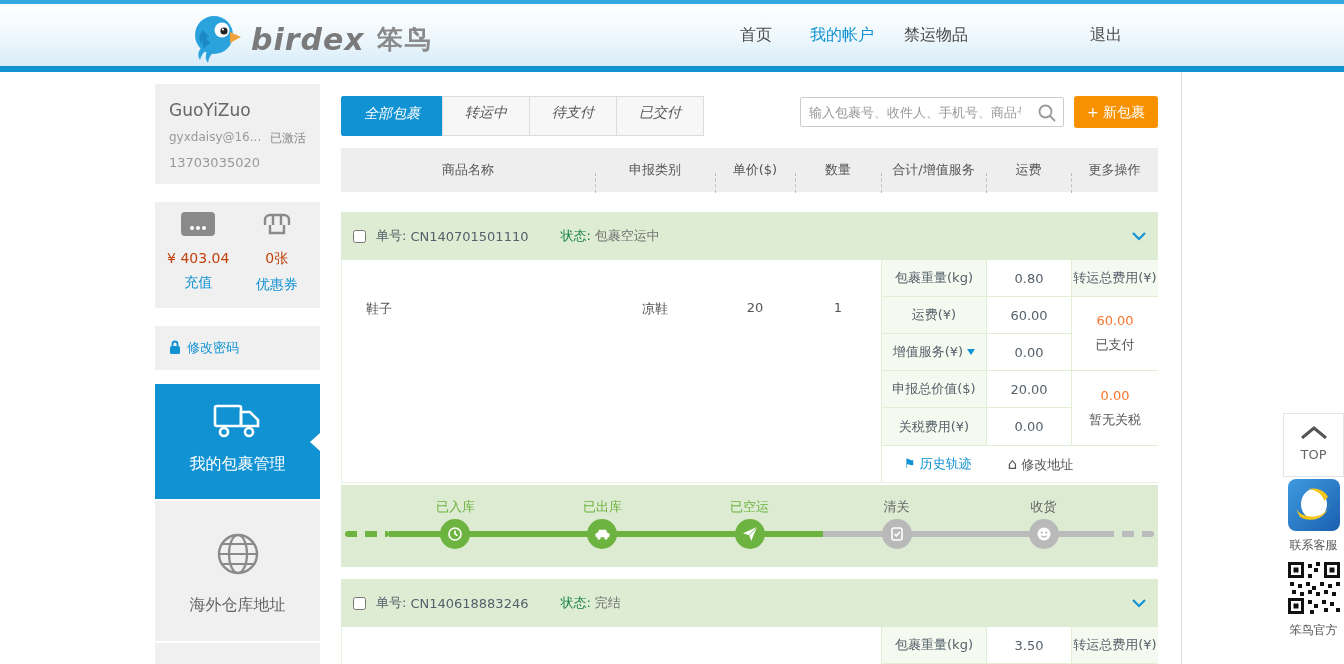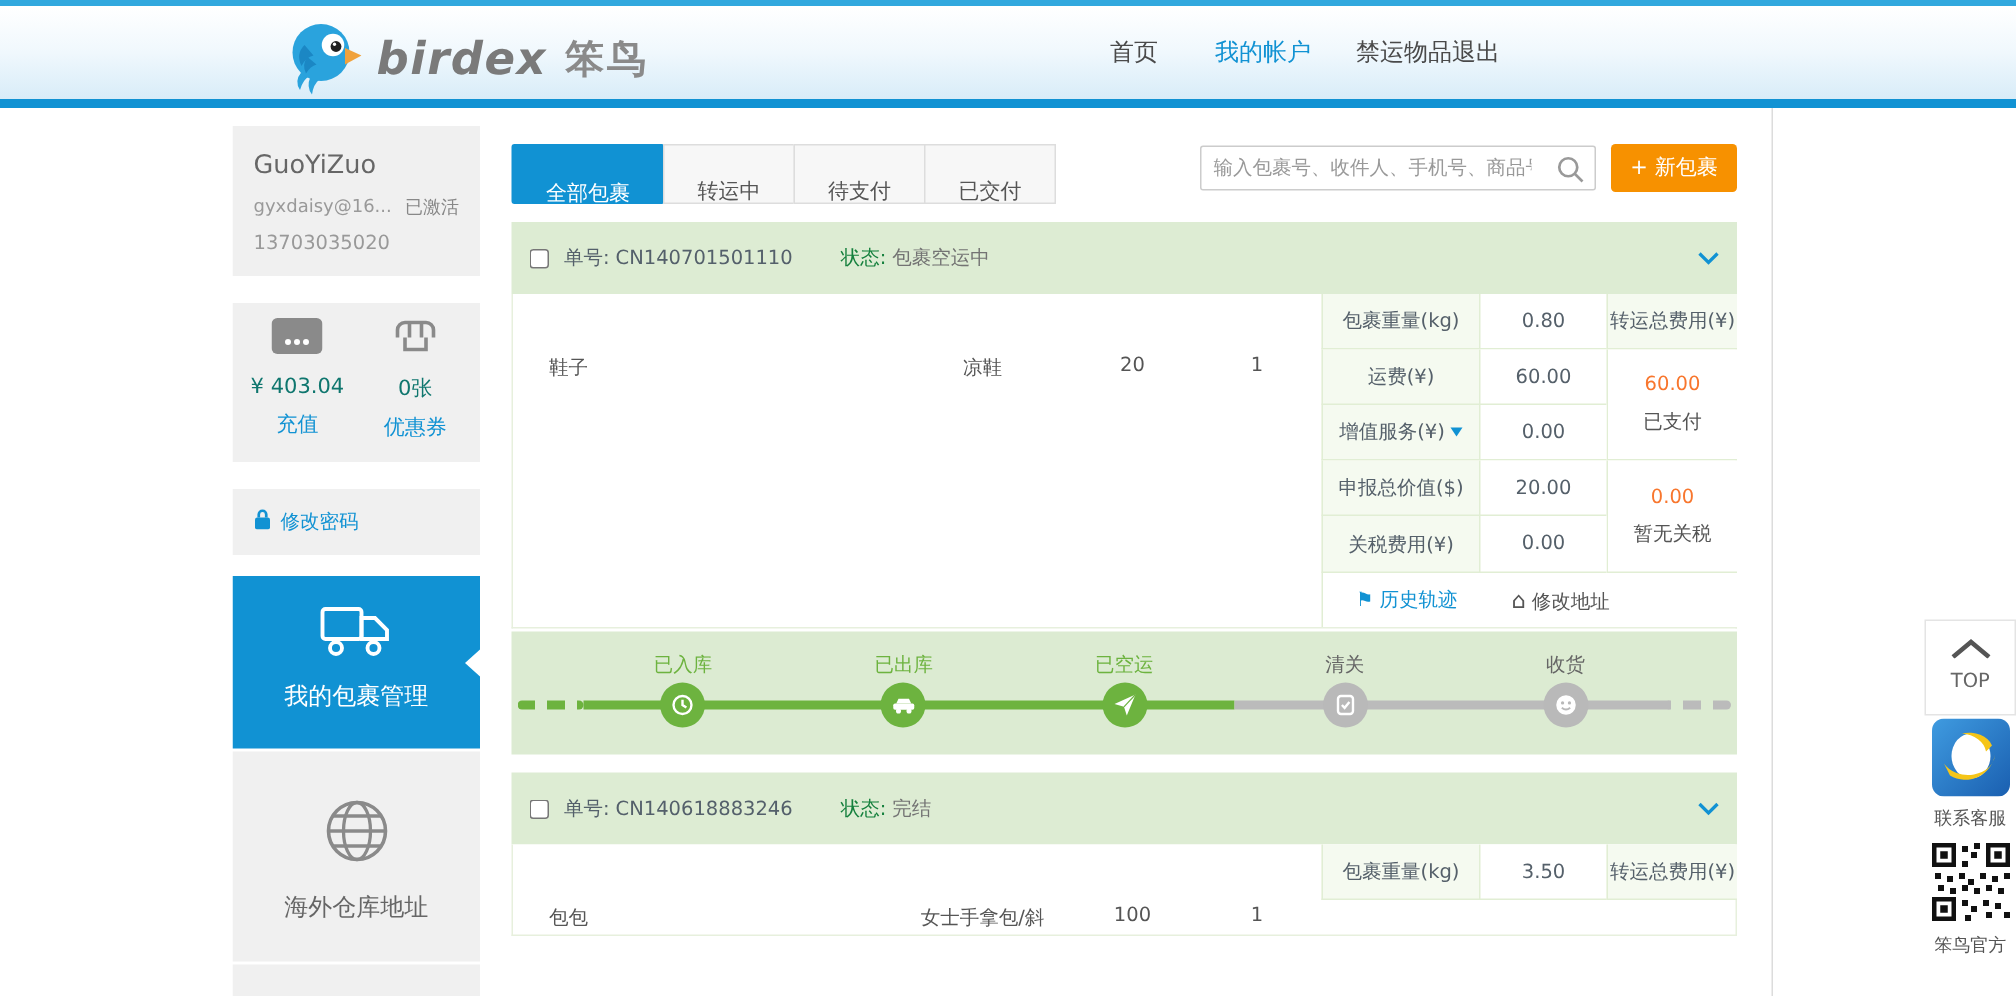--- a/index.html
+++ b/index.html
@@ -12,47 +12,47 @@
   .header { position:absolute; left:0; top:4px; width:100%; height:62px;
             background:linear-gradient(180deg,#ffffff 0%,#f0f8fd 50%,#d8ecf8 100%); }
   .headerbar { position:absolute; left:0; top:66px; width:100%; height:6px; background:#1192d3; }
   .logo { position:absolute; left:193px; top:6px; display:flex; align-items:center; }
   .logo-text { font-size:30px; font-weight:bold; color:#7a7a7a; letter-spacing:1px; margin-left:10px;font-style:italic; }
   .logo-cn { font-size:26px; font-weight:bold; color:#8a8a8a; margin-left:12px; letter-spacing:2px; }
   .nav { position:absolute; left:740px; top:0; height:62px; display:flex; align-items:center; font-size:16px; color:#4a4a4a; }
   .nav span { cursor:pointer; }
   .nav .n0 { margin-right:38px; }
   .nav .n1 { margin-right:30px; color:#1192d3; }
-  .nav .n2 { }
+  .nav .n2 { margin-right:122px; }
 
   
   .sidebar { position:absolute; left:155px; top:84px; width:165px; bottom:0; overflow:hidden; }
   .side-sec { background:#f0f0f0; margin-bottom:18px; }
   .user-sec { padding:16px 14px 14px; }
   .user-name { font-size:17px; color:#666; }
   .user-row { display:flex; margin-top:10px; font-size:12px; color:#999; }
   .user-status { margin-left:auto; color:#888; }
   .user-phone { margin-top:8px; font-size:13px; color:#999; }
   .wallet { display:flex; padding:10px 4px 14px; text-align:center; }
   .wallet-col { flex:1; }
-  .wallet-val { font-size:14px; color:#0f766e; margin-top:8px; }
+  .wallet-val { font-size:14px; color:#c2410c; margin-top:8px; }
   .wallet-link { font-size:14px; color:#1192d3; margin-top:8px; cursor:pointer; }
   .pwd-sec { padding:13px 14px; font-size:13px; color:#1192d3; display:flex; align-items:center; gap:6px; margin-bottom:14px; cursor:pointer; }
   .menu-item { background:#f0f0f0; color:#666; height:140px; display:flex; flex-direction:column; align-items:center; padding-top:30px; gap:14px; font-size:16px; margin-bottom:2px; cursor:pointer; }
   .menu-item.active { background:#1192d3; color:#fff; height:115px; padding-top:18px; gap:10px; position:relative; }
   .menu-item.active::after { content:""; position:absolute; right:0; top:50%; transform:translateY(-50%);
       border-top:9px solid transparent; border-bottom:9px solid transparent; border-right:10px solid #fff; }
 
   .vline { position:absolute; left:1181px; top:72px; bottom:0; width:1px; background:#dcdcdc; }
 
   
   .main { position:absolute; left:341px; top:96px; width:817px; }
   .toolbar { position:relative; height:32px; }
   .tabs { display:flex; }
-  .tab { height:40px; line-height:30px; padding:16px 22px; font-size:14px; color:#555; background:#f7f7f7; border:1px solid #ddd; margin-left:-1px; cursor:pointer; }
+  .tab { height:40px; line-height:30px; padding:0 22px; font-size:14px; color:#555; background:#f7f7f7; border:1px solid #ddd; margin-left:-1px; cursor:pointer;font-style:italic; }
   .tab.active { background:#1192d3; color:#fff; border-color:#1192d3; border-radius:2px; line-height:32px; margin-left:0; }
   .search-box { position:absolute; left:459px; top:1px; width:264px; height:30px; border:1px solid #ccc; border-radius:2px; background:#fff; }
   .search-box input { border:0; outline:0; width:228px; height:28px; padding:0 8px; font-size:13px; color:#555; background:transparent; font-family:inherit; }
   .search-box input::placeholder { color:#999; }
   .search-icon { position:absolute; right:6px; top:5px; cursor:pointer; }
   .btn-new { position:absolute; right:0; top:0; width:84px; height:32px; background:#f79100; color:#fff; border:0; border-radius:3px; font-size:14px; text-align:center; line-height:32px; cursor:pointer; font-family:inherit; }
 
   .thead { margin-top:20px; height:44px; background:#eee; display:flex; align-items:center; font-size:13px; color:#555; }
   .th { text-align:center; position:relative; }
   .th + .th::before { content:""; position:absolute; left:0; top:12px; height:20px; border-left:1px dashed #bbb; }
@@ -235,20 +235,29 @@
         <span class="search-icon">
           <svg width="20" height="20" viewBox="0 0 20 20">
             <circle cx="8.5" cy="8.5" r="6" fill="none" stroke="#999" stroke-width="1.8"></circle>
             <path d="M13 13 L18 18" stroke="#999" stroke-width="1.8"></path>
           </svg>
         </span>
       </div>
       <button class="btn-new">+ 新包裹</button>
     </div>
 
+    <div class="thead">
+      <div class="th c1">商品名称</div>
+      <div class="th c2">申报类别</div>
+      <div class="th c3">单价($)</div>
+      <div class="th c4">数量</div>
+      <div class="th c5">合计/增值服务</div>
+      <div class="th c6">运费</div>
+      <div class="th c7">更多操作</div>
+    </div>
 
     <div class="pkg">
       <div class="pkg-header">
         <input type="checkbox" style="">
         <span class="pkg-no-label">单号:</span>
         <span class="pkg-no">CN140701501110</span>
         <span class="pkg-status-label">状态:</span>
         <span class="pkg-status">包裹空运中</span>
         <span class="chev">
           <svg width="14" height="9" viewBox="0 0 14 9">

